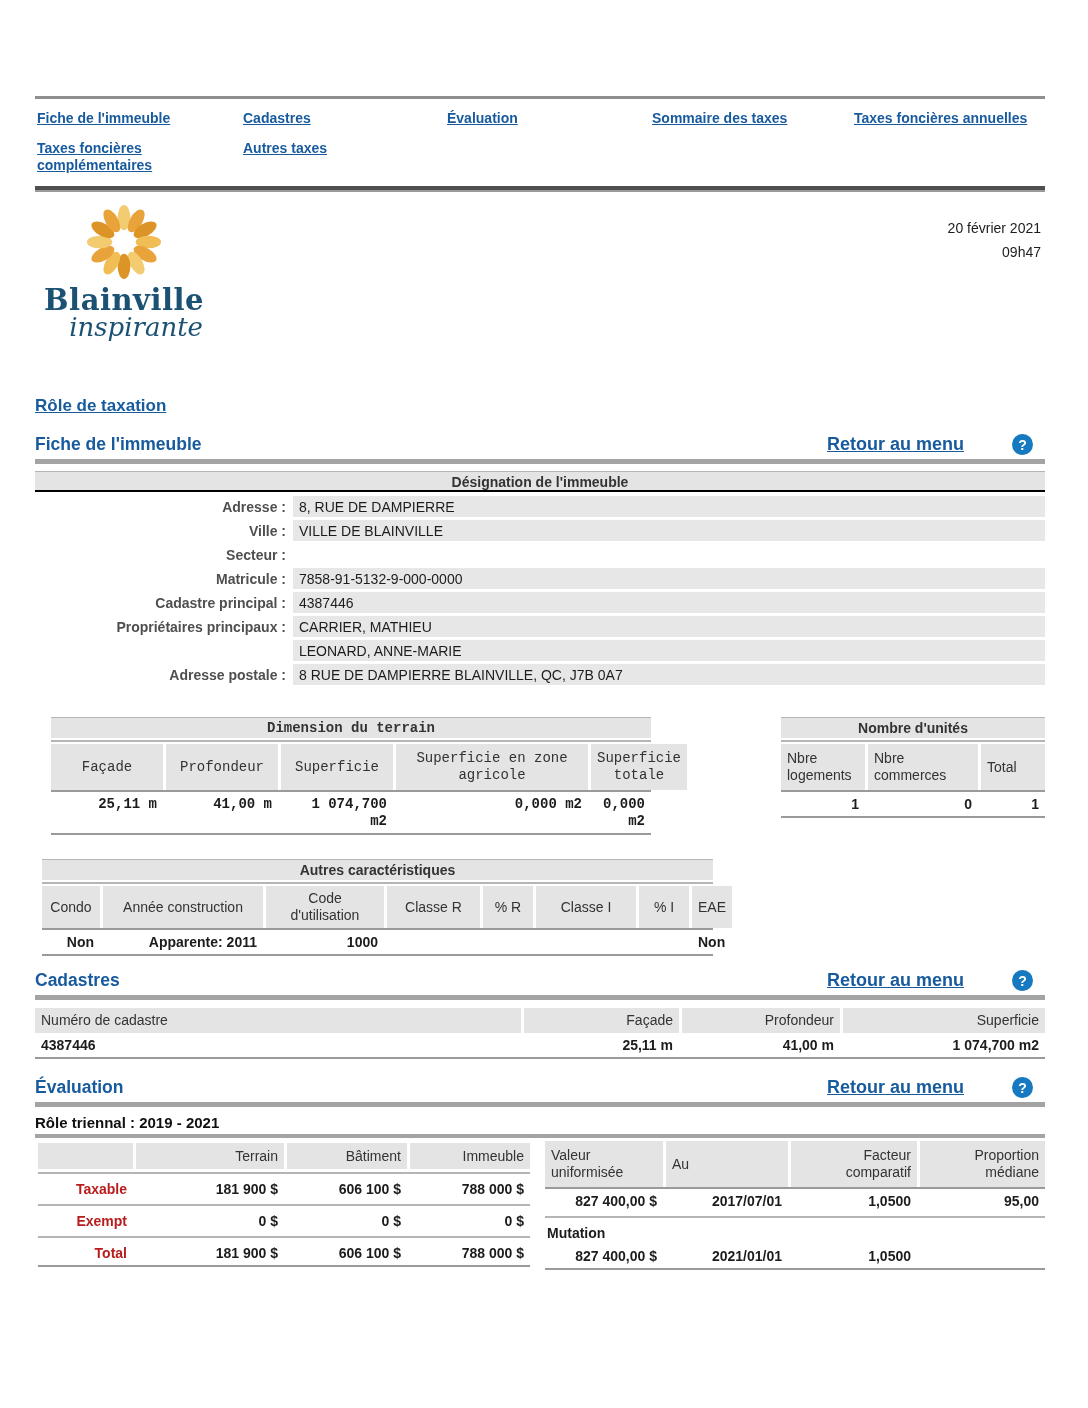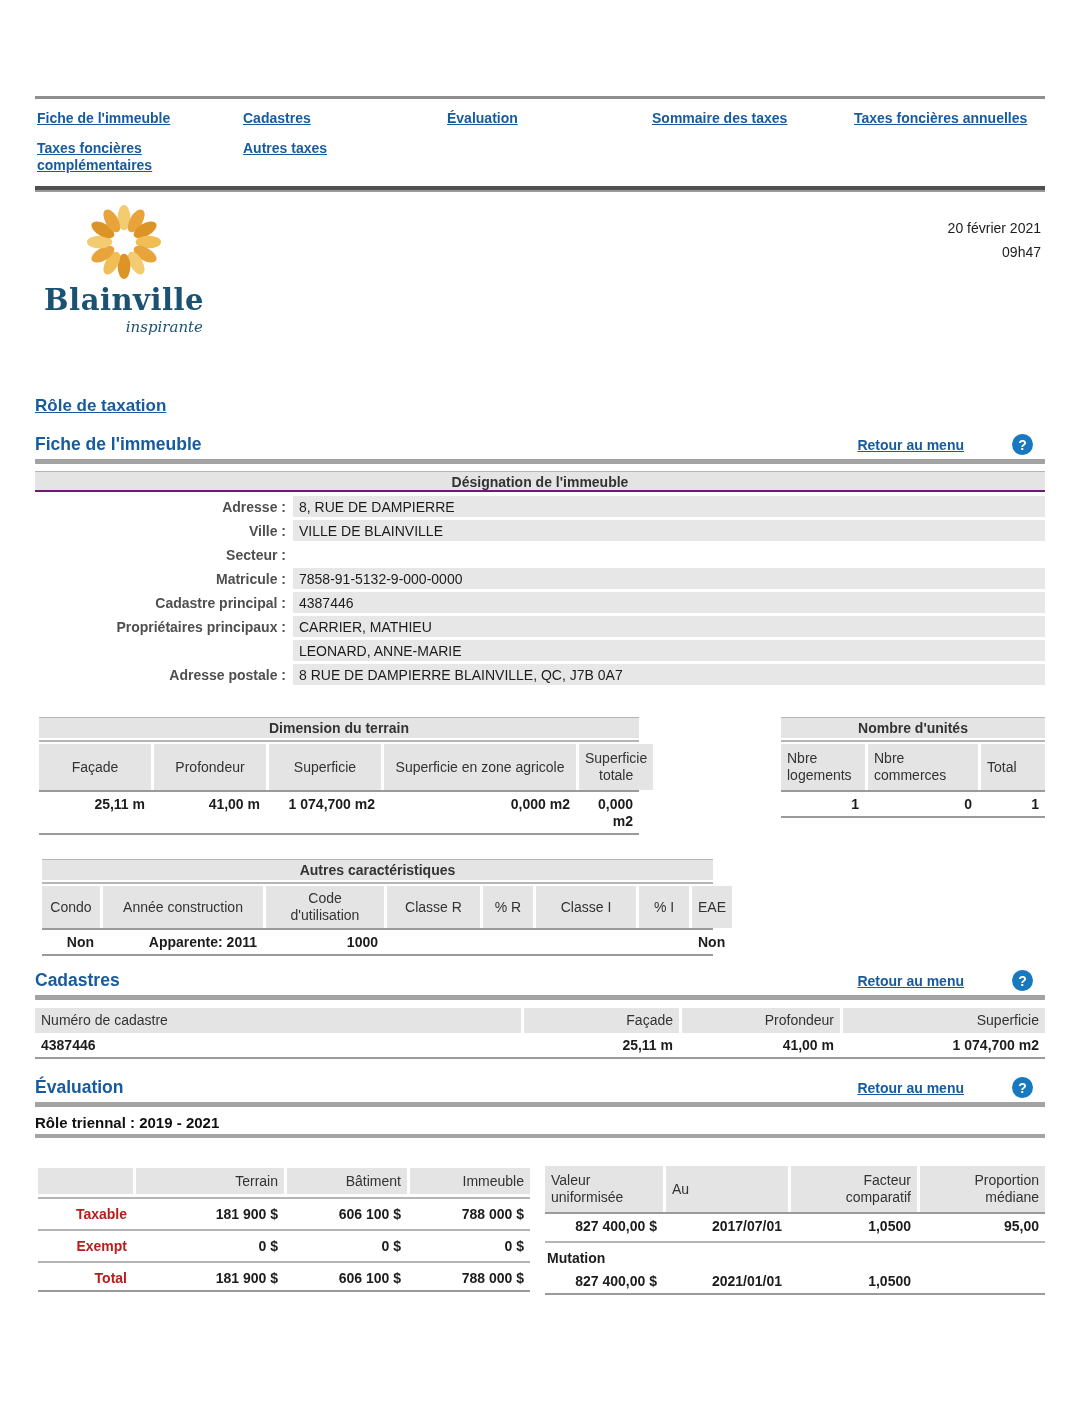--- a/index.html
+++ b/index.html
@@ -14,53 +14,53 @@
   .nav { display:grid; grid-template-columns:206px 204px 205px 202px auto; row-gap:13px; padding:11px 2px 12px 2px; }
   .nav a { line-height:17px; }
   .nav-rule { height:4px; background:#4f4f4f; }
 
   .notice { margin:11px 0 10px 0; line-height:19px; color:#222; }
   .notice-rule { height:2px; background:#9a9a9a; }
 
   .brand-row { margin-top:10px; display:flex; justify-content:space-between; min-height:142px; }
   .logo { margin-left:4px; width:170px; text-align:center; }
   .logo-name { font-family:"DejaVu Serif", serif; font-weight:bold; color:#1b5172; font-size:29px; line-height:30px; letter-spacing:0.5px; }
-  .logo-tagline { font-family:"DejaVu Serif", serif; font-style:italic; color:#1b5172; font-size:15px; line-height:24px; text-align:right; padding-right:6px; }
+  .logo-tagline { font-family:"DejaVu Serif", serif; font-style:italic; color:#1b5172; font-size:26px; line-height:24px; text-align:right; padding-right:6px; }
   .datetime { text-align:right; padding-right:4px; padding-top:14px; line-height:24px; color:#1c1c1c; }
 
   .doc-title { margin-top:52px; text-align:left; }
   .doc-title span { color:#175a9d; font-weight:bold; font-size:17px; text-decoration:underline; }
 
   .section-head { margin-top:18px; display:flex; align-items:center; }
   .section-head h2 { color:#175a9d; font-size:17.5px; font-weight:bold; flex:1; }
-  .section-head .retour { margin-right:48px; font-size:14px; }
+  .section-head .retour { margin-right:48px; font-size:18px; }
   .help-icon { width:21px; height:21px; border-radius:50%; background:#1779c0; color:#fff; font-weight:bold; font-size:14px;
                display:flex; align-items:center; justify-content:center; margin-right:12px; cursor:pointer; }
   .head-bar { height:5px; background:#a3a3a3; margin-top:4px; }
 
   .bar-title { background:#e4e4e4; border-top:1px solid #b5b5b5; height:21px; line-height:20px; font-weight:bold; color:#333; text-align:center; }
-  .desig-title { margin-top:7px; border-bottom:2px solid #701a75; }
+  .desig-title { margin-top:7px; border-bottom:2px solid #000000; }
 
   .fields { margin-top:4px; }
   .field-row { display:grid; grid-template-columns:258px auto; margin-bottom:3px; }
   .field-label { font-weight:bold; color:#4f4f4f; text-align:right; padding:2px 7px 0 0; line-height:19px; }
   .field-value { background:#e7e7e7; padding:2px 4px 1px 6px; line-height:18px; min-height:21px; }
 
   .tables-row { display:flex; justify-content:space-between; margin-top:32px; }
   .tbl { }
   .sep-double { height:2px; background:#b5b5b5; margin:2px 0; }
   .rule-strong { height:2px; background:#9a9a9a; }
   .rule-soft { height:2px; background:#b5b5b5; margin:3px 0; }
   .hdr-row { display:flex; gap:3px; margin-top:2px; }
   .hdr-cell { background:#e4e4e4; color:#333; display:flex; align-items:center; justify-content:center; text-align:center;
               padding:4px 6px; line-height:17px; }
   .data-row { display:flex; gap:3px; padding:4px 0 3px 0; }
   .data-cell { font-weight:bold; text-align:right; padding:0 6px; line-height:17px; }
 
-  .dim-tbl { width:600px; margin-left:4px; }
+  .dim-tbl { width:600px; margin-left:16px;font-family:Liberation Mono, monospace; }
   .dim-tbl .hdr-cell { min-height:46px; }
   .uni-tbl { width:264px; }
   .uni-tbl .hdr-cell { min-height:46px; justify-content:flex-start; text-align:left; }
 
   .w1{flex:0 0 112px;} .w2{flex:0 0 112px;} .w3{flex:0 0 112px;} .w4{flex:0 0 192px;} .w5{flex:1;}
   .u1{flex:0 0 84px;} .u2{flex:0 0 110px;} .u3{flex:1;}
 
   .autres-tbl { width:671px; margin-left:7px; margin-top:24px; }
   .autres-tbl .hdr-cell { min-height:26px; }
   .a1{flex:0 0 58px;} .a2{flex:0 0 160px;} .a3{flex:0 0 118px;} .a4{flex:0 0 93px;}
@@ -68,21 +68,21 @@
 
   .cad-tbl { margin-top:8px; }
   .cad-tbl .hdr-cell { min-height:24px; justify-content:flex-end; text-align:right; }
   .cad-tbl .hdr-cell.first { justify-content:flex-start; text-align:left; }
   .c1{flex:0 0 486px;} .c2{flex:0 0 155px;} .c3{flex:0 0 158px;} .c4{flex:1;}
   .cell-left { text-align:left; }
 
   .role-line { margin-top:7px; font-weight:bold; font-size:15px; color:#111; }
   .role-bar { height:4px; background:#a3a3a3; margin-top:3px; }
 
-  .eval-row { display:flex; justify-content:space-between; margin-top:28px; }
+  .eval-row { display:flex; justify-content:space-between; margin-top:3px; }
   .eval-left { width:492px; margin-left:3px; }
   .eval-right { width:500px; }
   .eval-left .hdr-cell { min-height:26px; justify-content:flex-end; text-align:right; }
   .e0{flex:0 0 95px;} .e1{flex:0 0 148px;} .e2{flex:0 0 120px;} .e3{flex:1;}
   .row-label { font-weight:bold; color:#b91c1c; text-align:right; padding:0 6px; }
   .eval-right .hdr-cell { min-height:46px; }
   .eval-right .hdr-left { justify-content:flex-start; text-align:left; }
   .eval-right .hdr-right { justify-content:flex-end; text-align:right; }
   .v1{flex:0 0 118px;} .v2{flex:0 0 122px;} .v3{flex:0 0 126px;} .v4{flex:1;}
   .mutation { font-weight:bold; padding:4px 0 3px 2px; }

